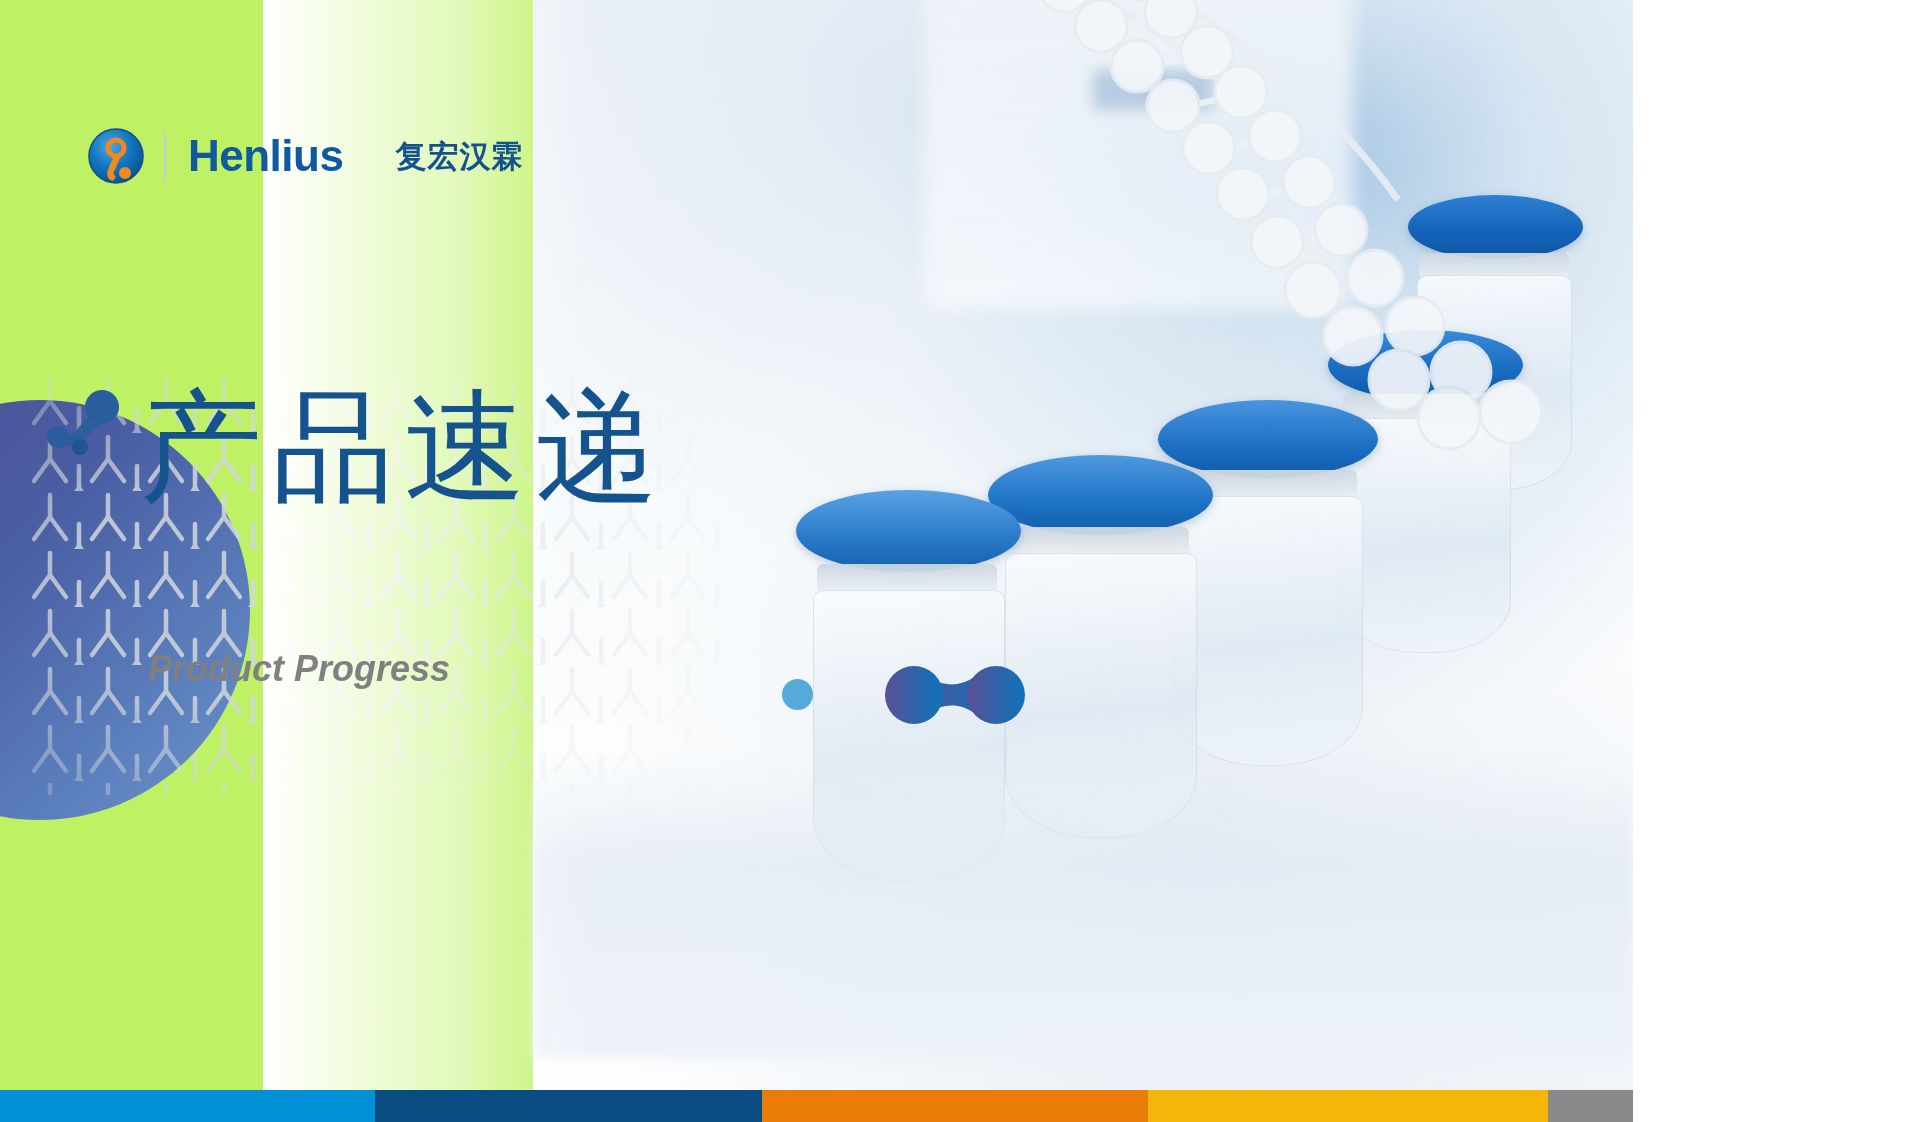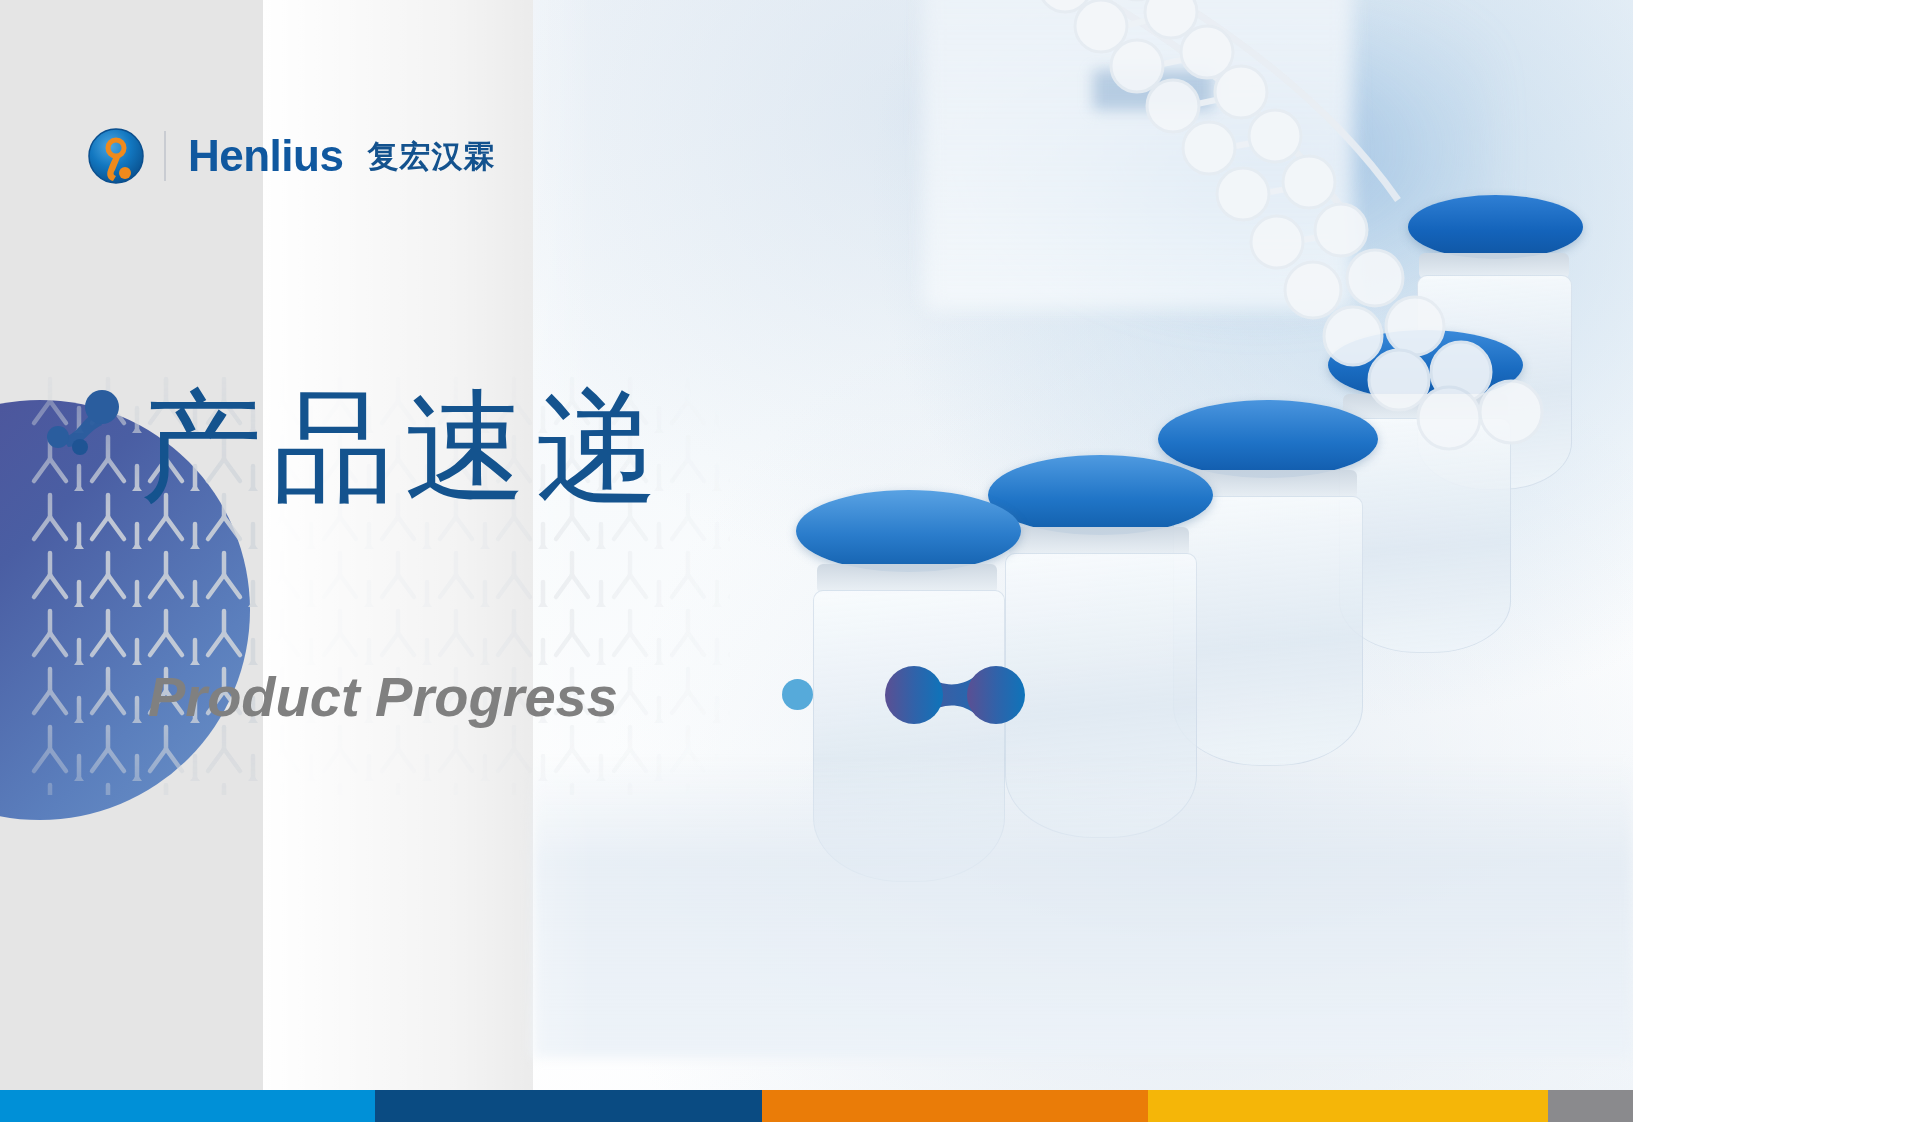--- a/index.html
+++ b/index.html
@@ -1,19 +1,19 @@
 <!DOCTYPE html>
 <html><head>
 <meta charset="utf-8">
 <style>
   * { margin:0; padding:0; box-sizing:border-box; }
   html,body { width:1919px; height:1122px; overflow:hidden; background:#ffffff;
               font-family:"Liberation Sans", sans-serif; }
 
-  #slide { position:relative; width:1633px; height:1122px; background:#e5e5e5; overflow:hidden; }
+  #slide { position:relative; width:1633px; height:1122px; background:#bef264; overflow:hidden; }
 
   
   .photo {
     position:absolute; right:0; top:0; width:1100px; height:1090px;
     background:
       radial-gradient(circle at 78% 18%, rgba(160,195,225,.55) 0%, rgba(255,255,255,0) 42%),
       radial-gradient(circle at 34% 10%, rgba(205,220,235,.5) 0%, rgba(255,255,255,0) 38%),
       radial-gradient(circle at 60% 78%, rgba(226,234,242,.85) 0%, rgba(255,255,255,0) 55%),
       linear-gradient(160deg,#eef3f8 0%,#f7fafc 35%,#ffffff 70%,#f2f6fa 100%);
   }
@@ -77,34 +77,34 @@
   }
 
   
   .logo-row { position:absolute; left:88px; top:128px; display:flex; align-items:center; z-index:20; }
   .logo-mark { width:56px; height:56px; position:relative; flex:0 0 auto; }
   .logo-divider { width:2px; height:50px; background:#c9ccd2; margin:0 22px 0 20px; }
   .logo-word {
     font-size:44px; font-weight:bold; color:#10589f; letter-spacing:-0.5px; line-height:1;
   }
   .logo-cn {
-    font-size:31px; font-weight:bold; color:#13528e; margin-left:24px; line-height:1;
+    font-size:31px; font-weight:bold; color:#13528e; margin-left:52px; line-height:1;
     letter-spacing:1px;
   }
 
   
   .title-cn {
     position:absolute; left:140px; top:385px; z-index:12;
     font-size:122px; font-weight:normal; color:#14538e; line-height:1.02;
     letter-spacing:10px; white-space:nowrap;
   }
   .title-en {
     position:absolute; left:148px; top:648px; z-index:12;
-    font-size:56px; font-weight:bold; font-style:italic; color:#808080;
-    letter-spacing:0px; white-space:nowrap;margin-top:16px;
+    font-size:36px; font-weight:bold; font-style:italic; color:#808080;
+    letter-spacing:0px; white-space:nowrap;
   }
 
   
   .dot-small {
     position:absolute; left:782px; top:679px; width:31px; height:31px; border-radius:50%;
     background:#56aada; z-index:12;
   }
   .molecule-dumbbell { position:absolute; left:856px; top:650px; width:190px; height:90px; z-index:12; }
   .molecule-top { position:absolute; left:32px; top:385px; width:110px; height:80px; z-index:12; }
 

